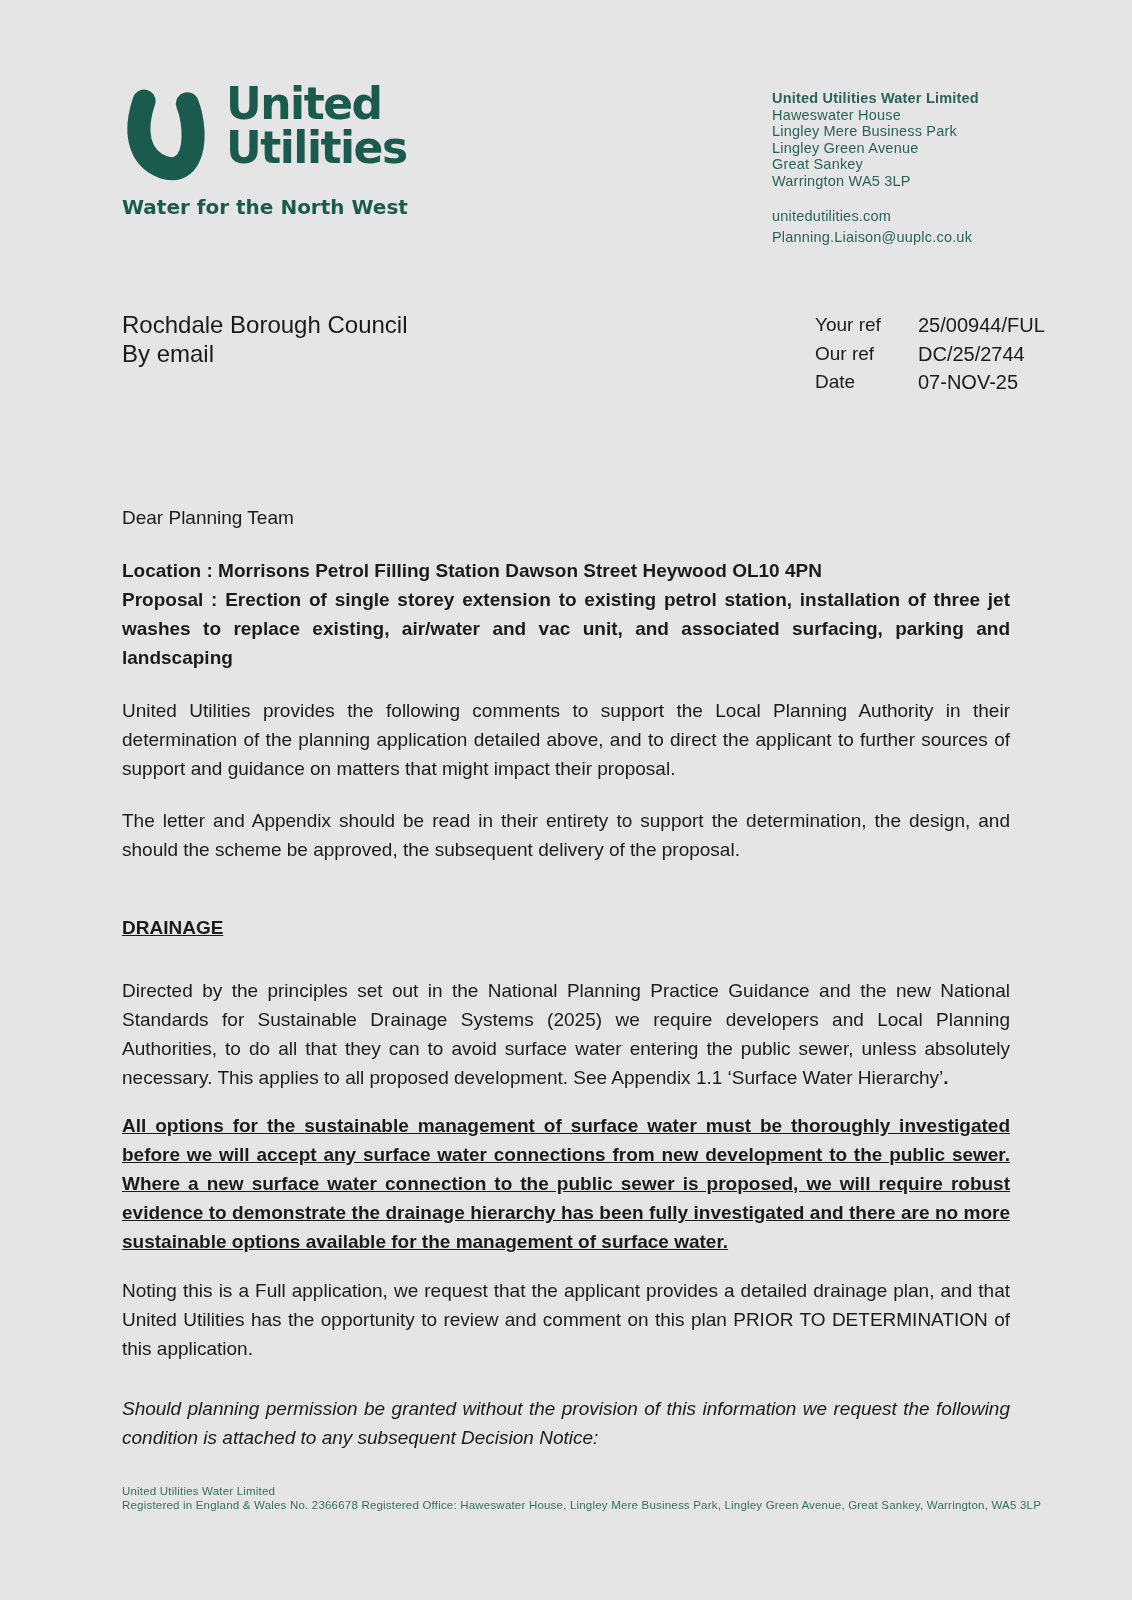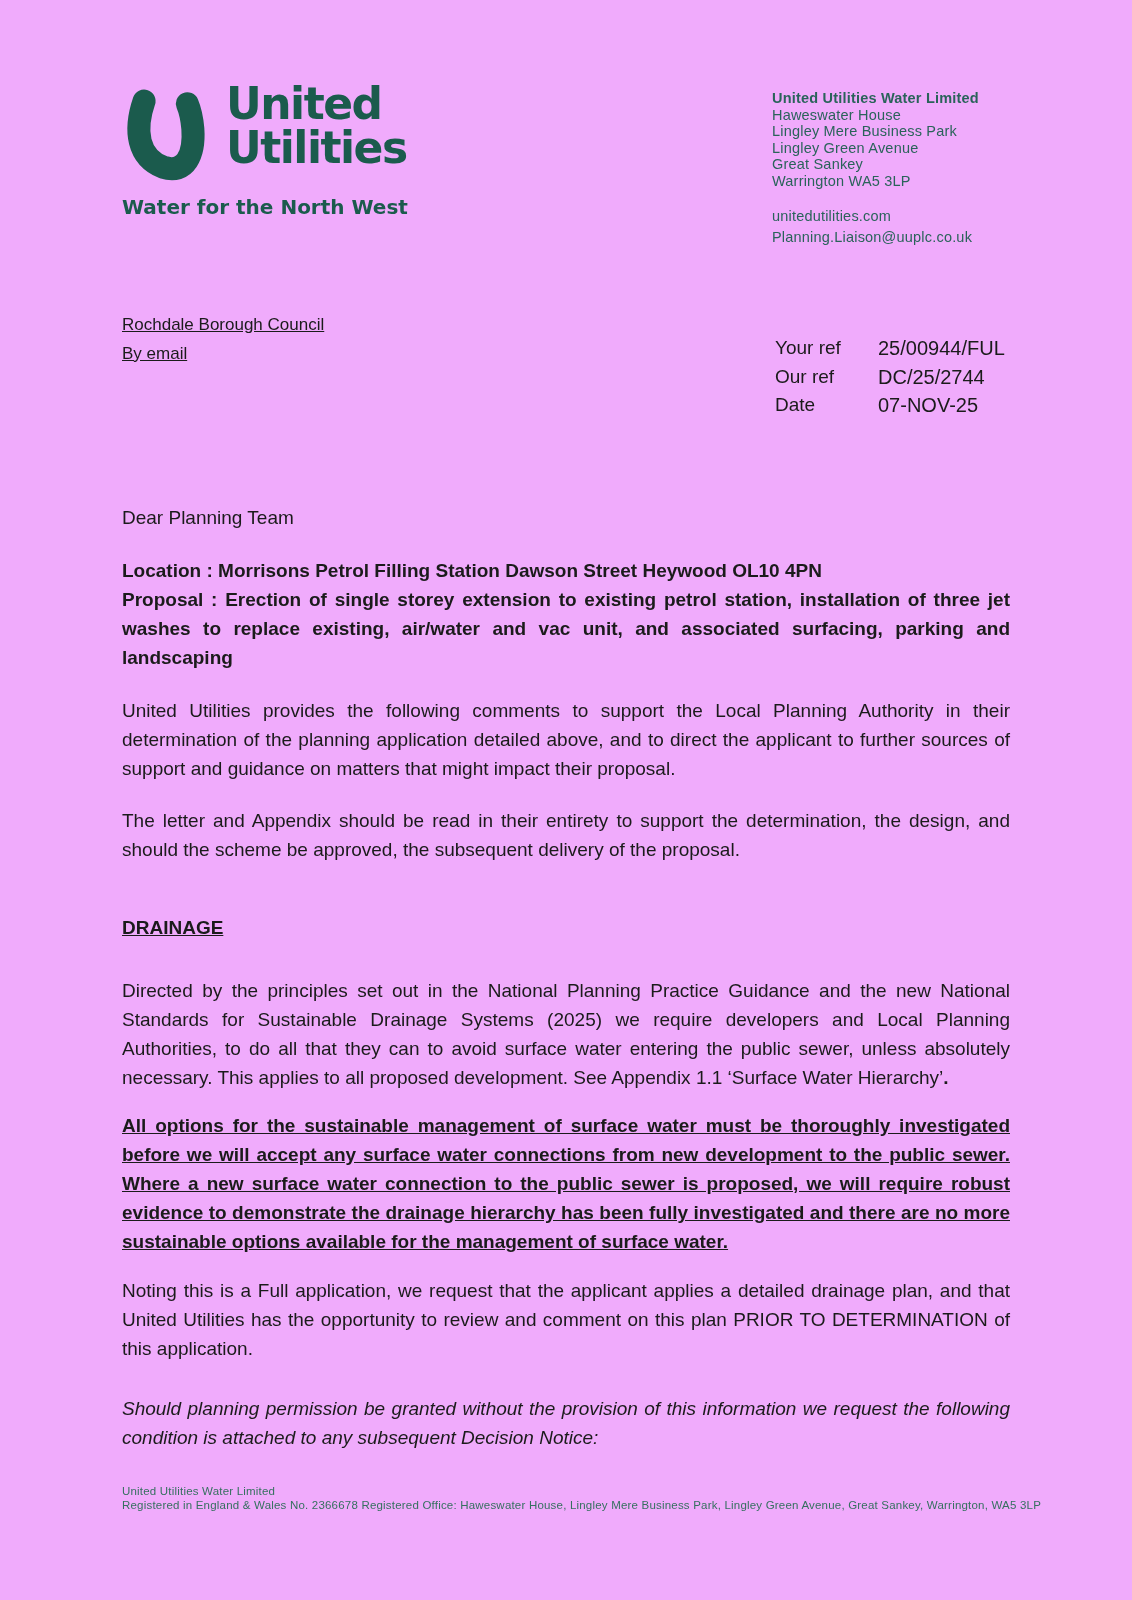--- a/index.html
+++ b/index.html
@@ -1,20 +1,20 @@
 <!DOCTYPE html>
 <html><head>
 <meta charset="utf-8">
 <style>
   html, body { margin: 0; padding: 0; background: #ffffff; }
   .page {
     position: relative;
     width: 1132px;
     height: 1600px;
-    background: #f0abfc;
+    background: #e5e5e5;
     font-family: "Liberation Sans", sans-serif;
     color: #1b1b1b;
     overflow: hidden;
   }
 
   
   .logo-block { position: absolute; left: 122px; top: 82px; }
   .logo-row { display: flex; align-items: flex-start; }
   .logo-mark { width: 92px; height: 100px; margin-top: 4px; }
   .wordmark {
@@ -40,25 +40,25 @@
     color: #2a635a;
     letter-spacing: 0.2px;
   }
   .address-block .company { font-weight: bold; }
   .address-block .website { margin-top: 19px; }
   .address-block .email   { margin-top: 4px; }
 
   
   .recipient {
     position: absolute; left: 122px; top: 311px;
-    font-size: 17px; line-height: 28.5px; text-decoration: underline;
+    font-size: 24px; line-height: 28.5px;
   }
   .refs {
-    position: absolute; left: 775px; top: 311px;
-    font-size: 19px; line-height: 28.5px; margin-top: 23px;
+    position: absolute; left: 815px; top: 311px;
+    font-size: 19px; line-height: 28.5px;
   }
   .ref-row { display: flex; }
   .ref-label { width: 103px; }
   .ref-value { font-size: 20px; }
 
   
   .body-text {
     position: absolute; left: 122px; top: 476px; width: 888px;
     font-size: 19px; line-height: 29px;
     text-align: justify;
@@ -149,21 +149,21 @@
     <p class="p-comments">United Utilities provides the following comments to support the Local Planning Authority in their determination of the planning application detailed above, and to direct the applicant to further sources of support and guidance on matters that might impact their proposal.</p>
 
     <p class="p-entirety">The letter and Appendix should be read in their entirety to support the determination, the design, and should the scheme be approved, the subsequent delivery of the proposal.</p>
 
     <p class="section-heading">DRAINAGE</p>
 
     <p class="p-principles"><span>Directed by the principles set out in the National Planning Practice Guidance and the new National Standards for Sustainable Drainage Systems (2025) we require developers and Local Planning Authorities, to do all that they can to avoid surface water entering the public sewer, unless absolutely necessary. This applies to all proposed development. See Appendix 1.1 ‘Surface Water Hierarchy’</span><span class="bold-period">.</span></p>
 
     <p class="p-alloptions">All options for the sustainable management of surface water must be thoroughly investigated before we will accept any surface water connections from new development to the public sewer. Where a new surface water connection to the public sewer is proposed, we will require robust evidence to demonstrate the drainage hierarchy has been fully investigated and there are no more sustainable options available for the management of surface water.</p>
 
-    <p class="p-noting">Noting this is a Full application, we request that the applicant applies a detailed drainage plan, and that United Utilities has the opportunity to review and comment on this plan PRIOR TO DETERMINATION of this application.</p>
+    <p class="p-noting">Noting this is a Full application, we request that the applicant provides a detailed drainage plan, and that United Utilities has the opportunity to review and comment on this plan PRIOR TO DETERMINATION of this application.</p>
 
     <p class="p-condition">Should planning permission be granted without the provision of this information we request the following condition is attached to any subsequent Decision Notice:</p>
   </div>
 
   <div class="footer">
     <div>United Utilities Water Limited</div>
     <div>Registered in England &amp; Wales No. 2366678 Registered Office: Haweswater House, Lingley Mere Business Park, Lingley Green Avenue, Great Sankey, Warrington, WA5 3LP</div>
   </div>
 
 </div>

